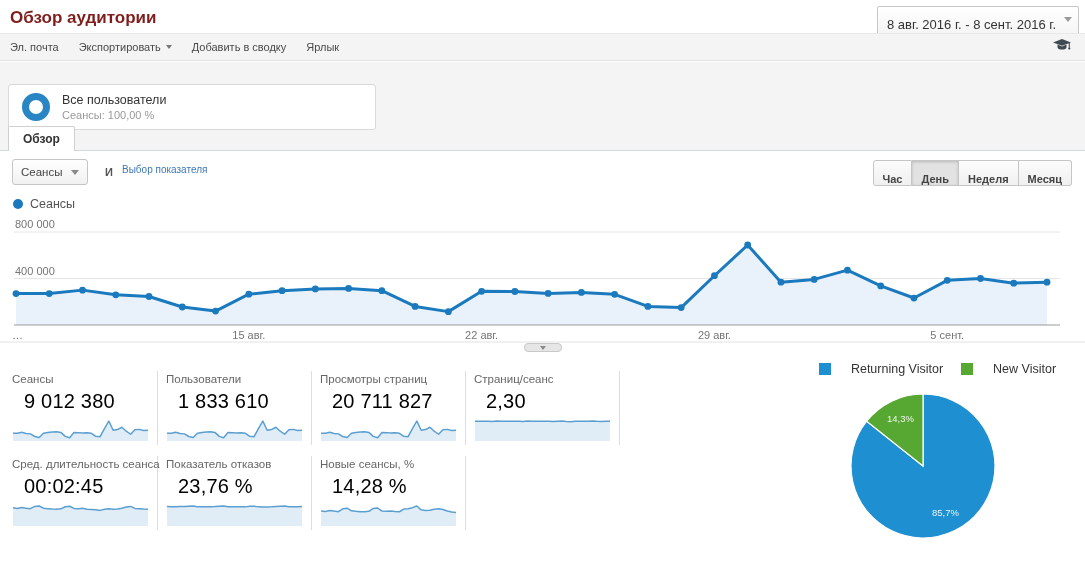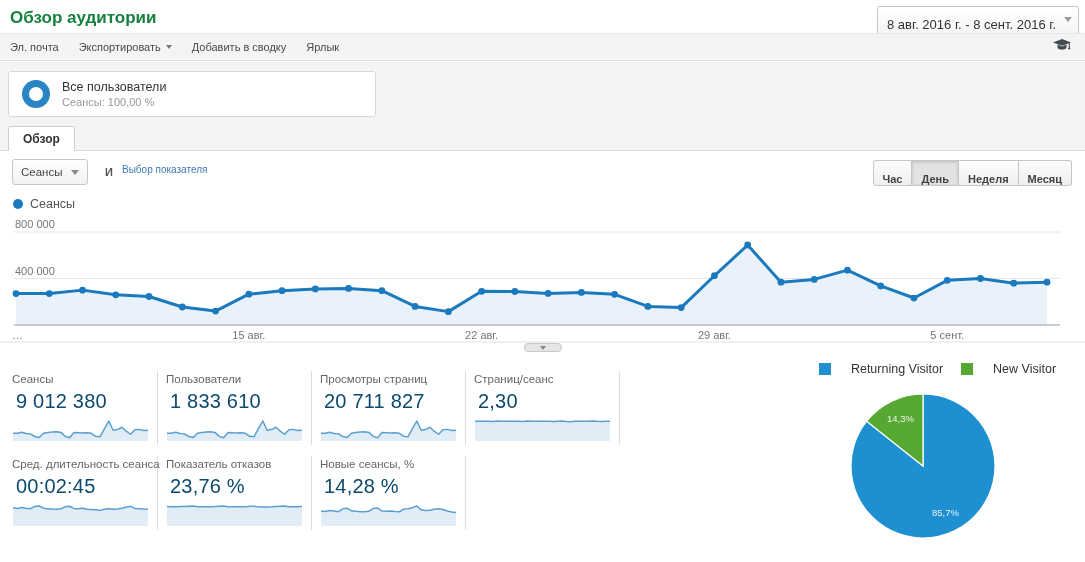--- a/index.html
+++ b/index.html
@@ -2,41 +2,41 @@
 <html><head>
 <meta charset="utf-8">
 <style>
   * { box-sizing: border-box; margin: 0; padding: 0; }
   html,body { width:1085px; height:562px; }
   body {
     position: relative; overflow: hidden; background:#fff;
     font-family:"Liberation Sans", sans-serif; color:#333;
   }
   
-  .page-title { position:absolute; left:10px; top:8px; font-size:17px; font-weight:bold; color:#15803d; }
+  .page-title { position:absolute; left:10px; top:8px; font-size:17px; font-weight:bold; color:#7f1d1d; }
   .date-box {
     position:absolute; right:6px; top:6px; height:36px; min-width:200px;
     border:1px solid #c6c6c6; border-radius:2px; background:linear-gradient(#ffffff,#f2f2f2);
     display:flex; align-items:center; padding:0 22px 0 9px; font-size:13px; color:#333; cursor:pointer;
   }
   .date-caret { position:absolute; right:6px; top:10px; width:0; height:0;
     border-left:4px solid transparent; border-right:4px solid transparent; border-top:5px solid #9a9a9a; }
   
   .toolbar {
     position:absolute; top:33px; left:0; right:0; height:28px; background:#f4f4f4;
     border-top:1px solid #e8e8e8; border-bottom:1px solid #e2e2e2;
     display:flex; align-items:center; padding-left:10px;
   }
   .tb-item { font-size:11px; font-weight:normal; color:#4a4a4a; margin-right:20px; cursor:pointer; display:flex; align-items:center; gap:5px; }
   .tb-caret { width:0; height:0; border-left:3.5px solid transparent; border-right:3.5px solid transparent; border-top:4px solid #777; }
   .tb-right { margin-left:auto; margin-right:14px; cursor:pointer; }
   
   .segment-section { position:absolute; top:62px; left:0; width:1085px; height:89px; background:#f4f4f4; border-bottom:1px solid #d2dae0; }
   .seg-card {
-    position:absolute; left:8px; top:9px; width:368px; height:46px; background:#fff;
+    position:absolute; left:8px; top:22px; width:368px; height:46px; background:#fff;
     border:1px solid #d9d9d9; border-radius:3px; display:flex; align-items:center; cursor:pointer;
   }
   .seg-donut { width:28px; height:28px; border-radius:50%; border:7px solid #2a85c4; margin:0 12px 0 13px; }
   .seg-title { font-size:12.5px; color:#333; }
   .seg-sub { font-size:11px; color:#999; margin-top:2px; }
   .seg-add {
     position:absolute; left:388px; top:12px; width:688px; height:46px; background:#fafafa;
     border:1px dashed #ccc; border-radius:3px; display:flex; align-items:center; cursor:pointer;
   }
   .seg-ring { width:28px; height:28px; border-radius:50%; border:6px solid #e2e2e2; margin:0 12px 0 13px; }
@@ -72,21 +72,21 @@
     position:absolute; left:524px; top:343px; width:38px; height:9px;
     background:#e6e6e6; border:1px solid #c9c9c9; border-radius:4px; cursor:pointer;
     display:flex; align-items:center; justify-content:center;
   }
   .scrub-caret { width:0; height:0; border-left:3.5px solid transparent; border-right:3.5px solid transparent; border-top:4px solid #8a8a8a; }
   
   .mrow { position:absolute; left:4px; display:flex; }
   .mrow.r1 { top:371px; } .mrow.r2 { top:456px; }
   .mcell { width:154px; border-right:1px solid #ddd; padding:2px 0 4px 8px; height:74px; }
   .mlabel { font-size:11.5px; color:#666; white-space:nowrap; }
-  .mvalue { font-size:20px; color:#0c4a6e; margin:5px 4px 5px; letter-spacing:0.2px; }
+  .mvalue { font-size:20px; color:#000000; margin:5px 12px 5px; letter-spacing:0.2px; }
   .spark { display:block; }
   
   .pie-legend { position:absolute; left:790px; top:362px; width:295px; display:flex; justify-content:center; align-items:center; gap:18px; font-size:12.5px; color:#333; }
   .pl-item { display:flex; align-items:center; gap:20px; }
   .pl-sq { width:12px; height:12px; display:inline-block; }
   #pie-chart { position:absolute; left:848px; top:391px; }
 </style>
 </head>
 <body>
 

